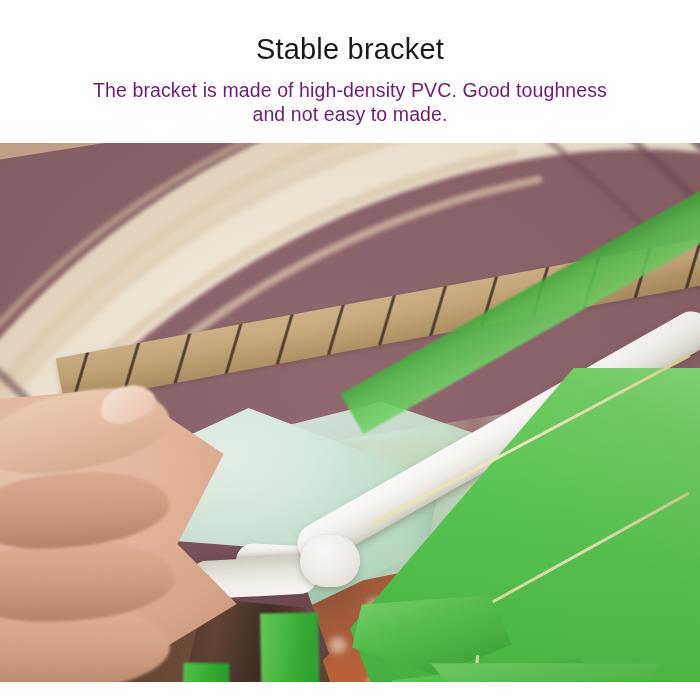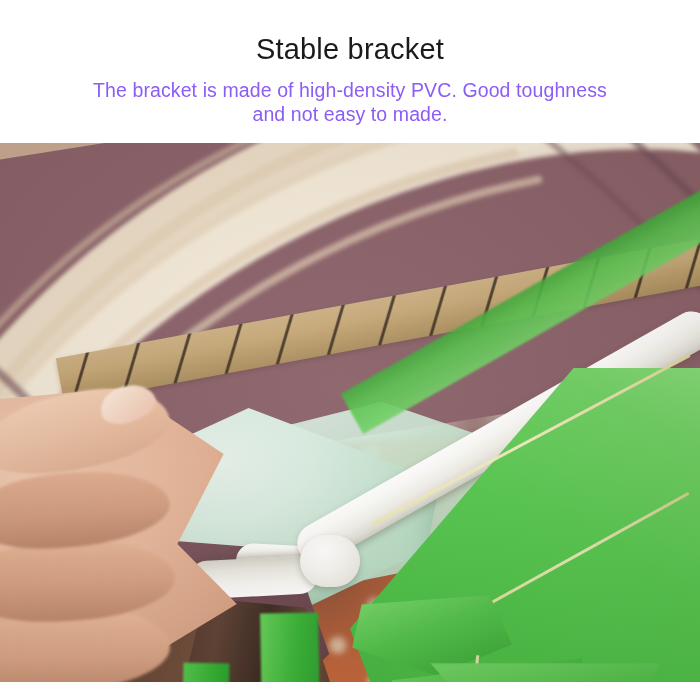--- a/index.html
+++ b/index.html
@@ -20,21 +20,21 @@
     box-sizing:border-box;
   }
   #title{
     position:absolute;left:0;top:32px;width:700px;
     font-size:29px;line-height:34px;
     color:#1a1a1a;font-weight:400;letter-spacing:.2px;
   }
   #subtitle{
     position:absolute;left:0;top:78px;width:700px;
     font-size:19.5px;line-height:24px;
-    color:#8b5cf6;font-weight:400;letter-spacing:.1px;
+    color:#701a75;font-weight:400;letter-spacing:.1px;
   }
   #subtitle .ln{display:block;}
 
   
   #photo{
     position:absolute;left:0;top:143px;width:700px;height:539px;
     overflow:hidden;
     background:#c9aa93;
   }
   .lay{position:absolute;}

